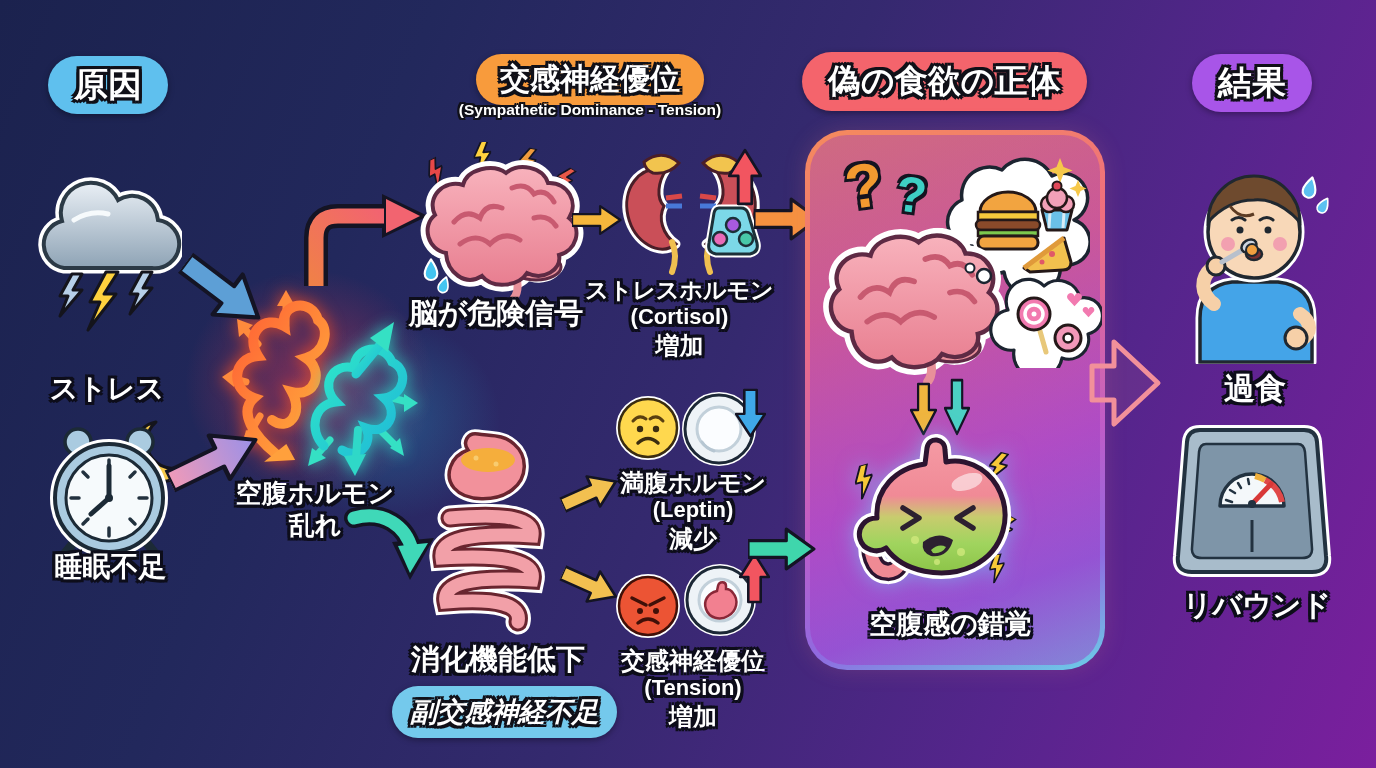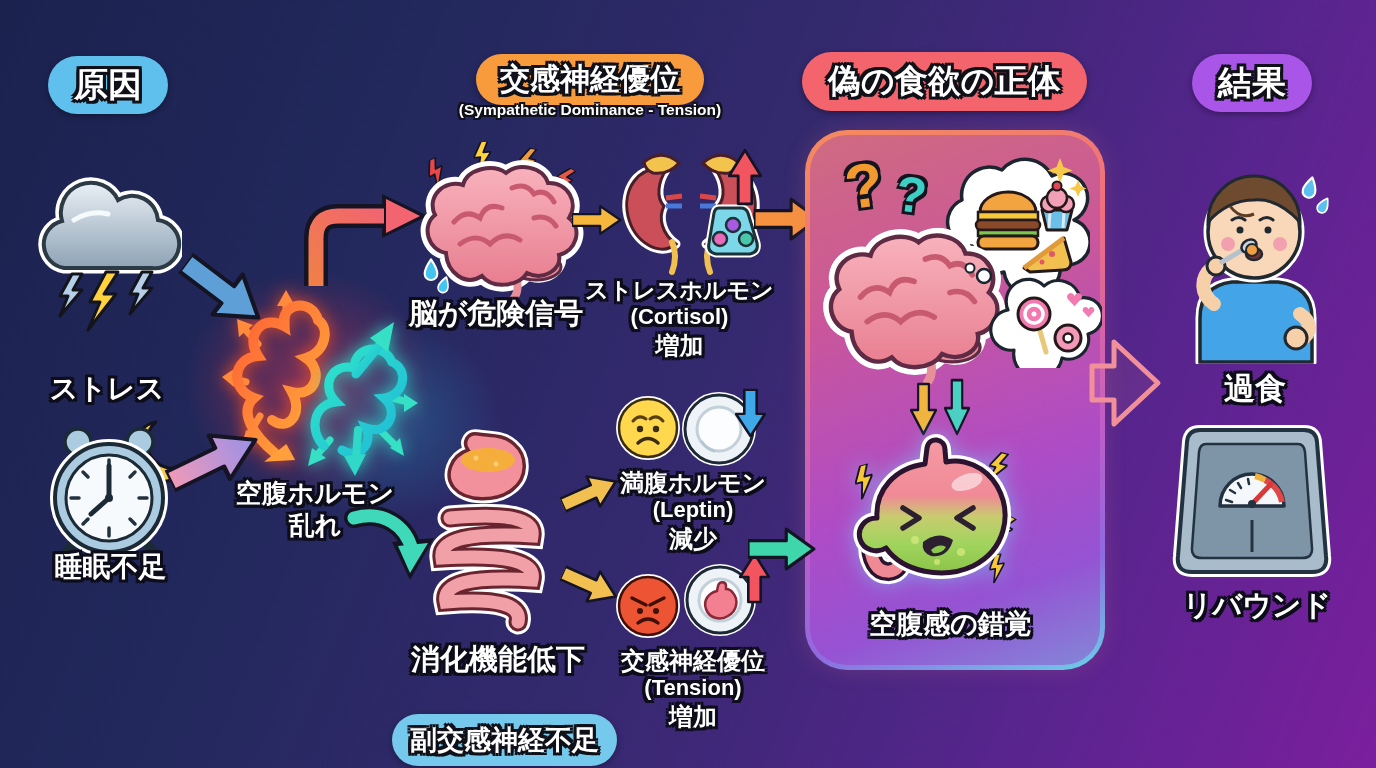--- a/index.html
+++ b/index.html
@@ -461,15 +461,15 @@
         <line x1="60" y1="68" x2="65" y2="71"></line>
         <line x1="68" y1="61" x2="71" y2="66"></line>
         <line x1="78" y1="57" x2="79" y2="62"></line>
     </g>
     <line x1="82" y1="82" x2="101" y2="62" stroke="#d83838" stroke-width="5" stroke-linecap="round"></line>
     <circle cx="82" cy="82" r="4" fill="#223240"></circle>
     <line x1="82" y1="98" x2="82" y2="130" stroke="#223240" stroke-width="3"></line>
   </svg>
   <div class="lbl" style="left:1162px;top:588px;width:190px;font-size:29px;"><span>リバウンド</span></div>
 
-  <div class="badge" style="left:392px;top:714px;padding:8px 18px;font-size:27px;background:#74c9ec;"><span>副交感神経不足</span></div>
+  <div class="badge" style="left:392px;top:686px;padding:8px 18px;font-size:27px;background:#74c9ec;font-style:italic;"><span>副交感神経不足</span></div>
 
 </div>
 
 </body></html>

